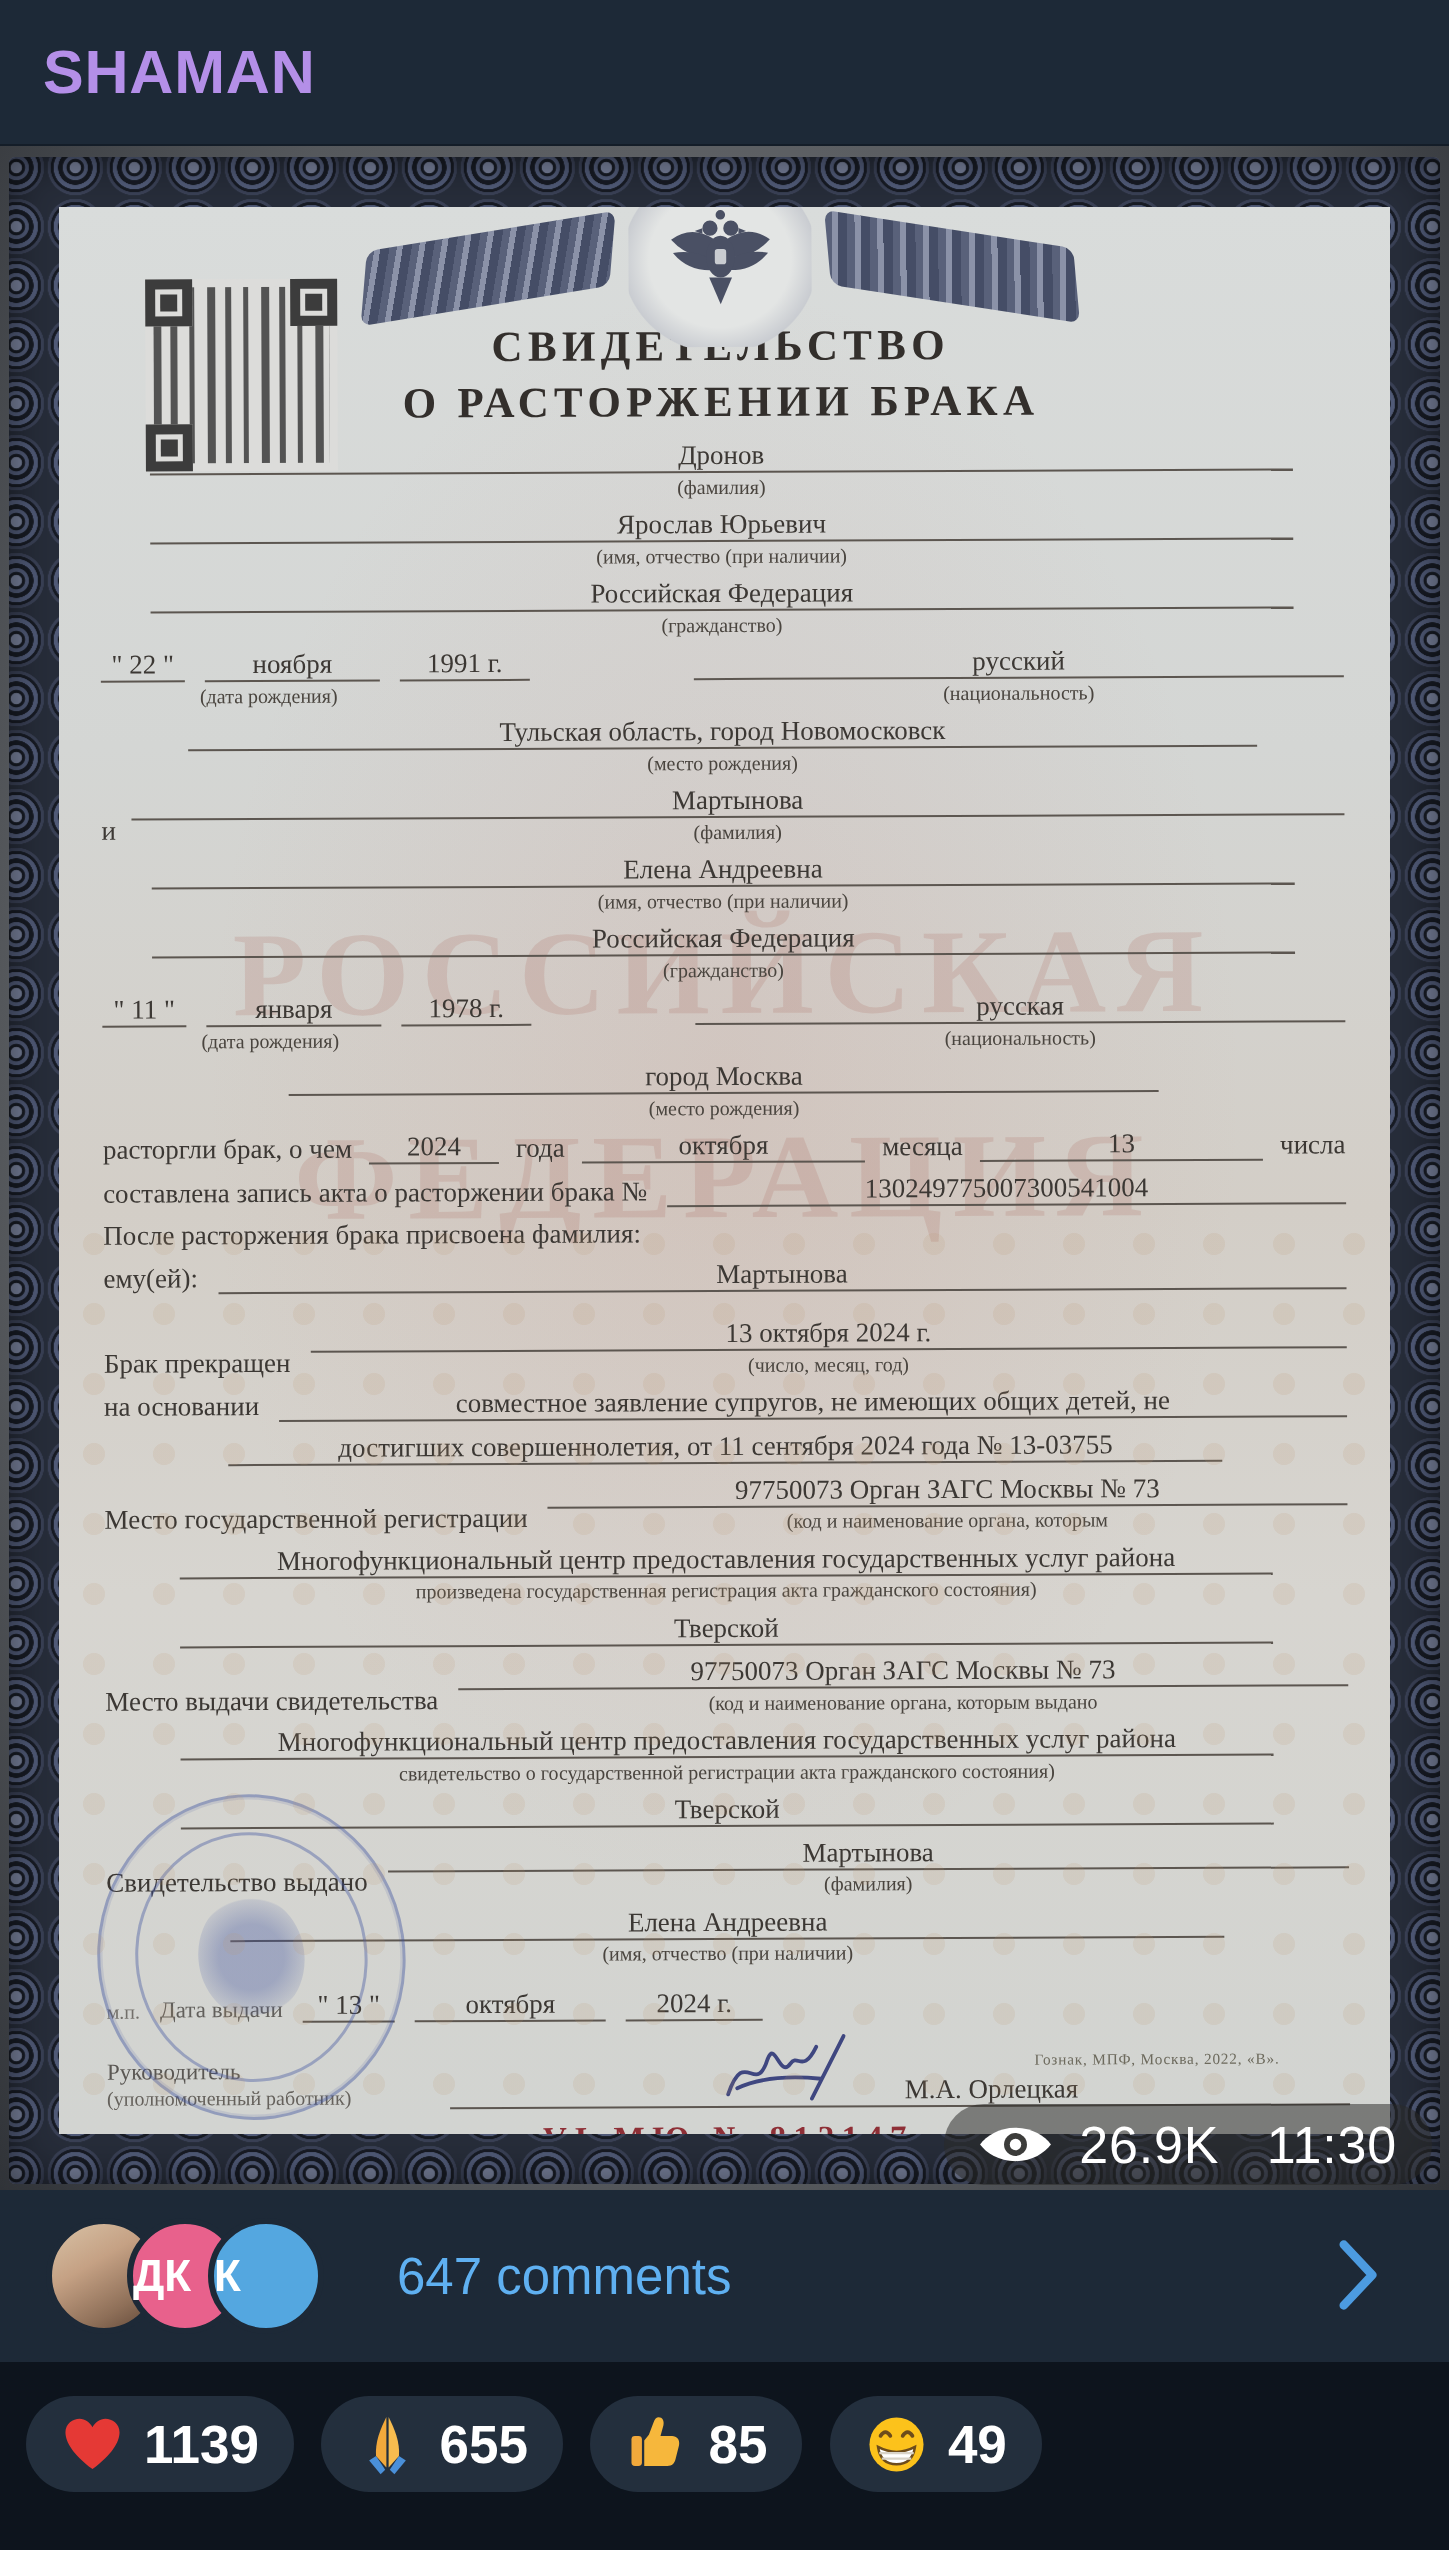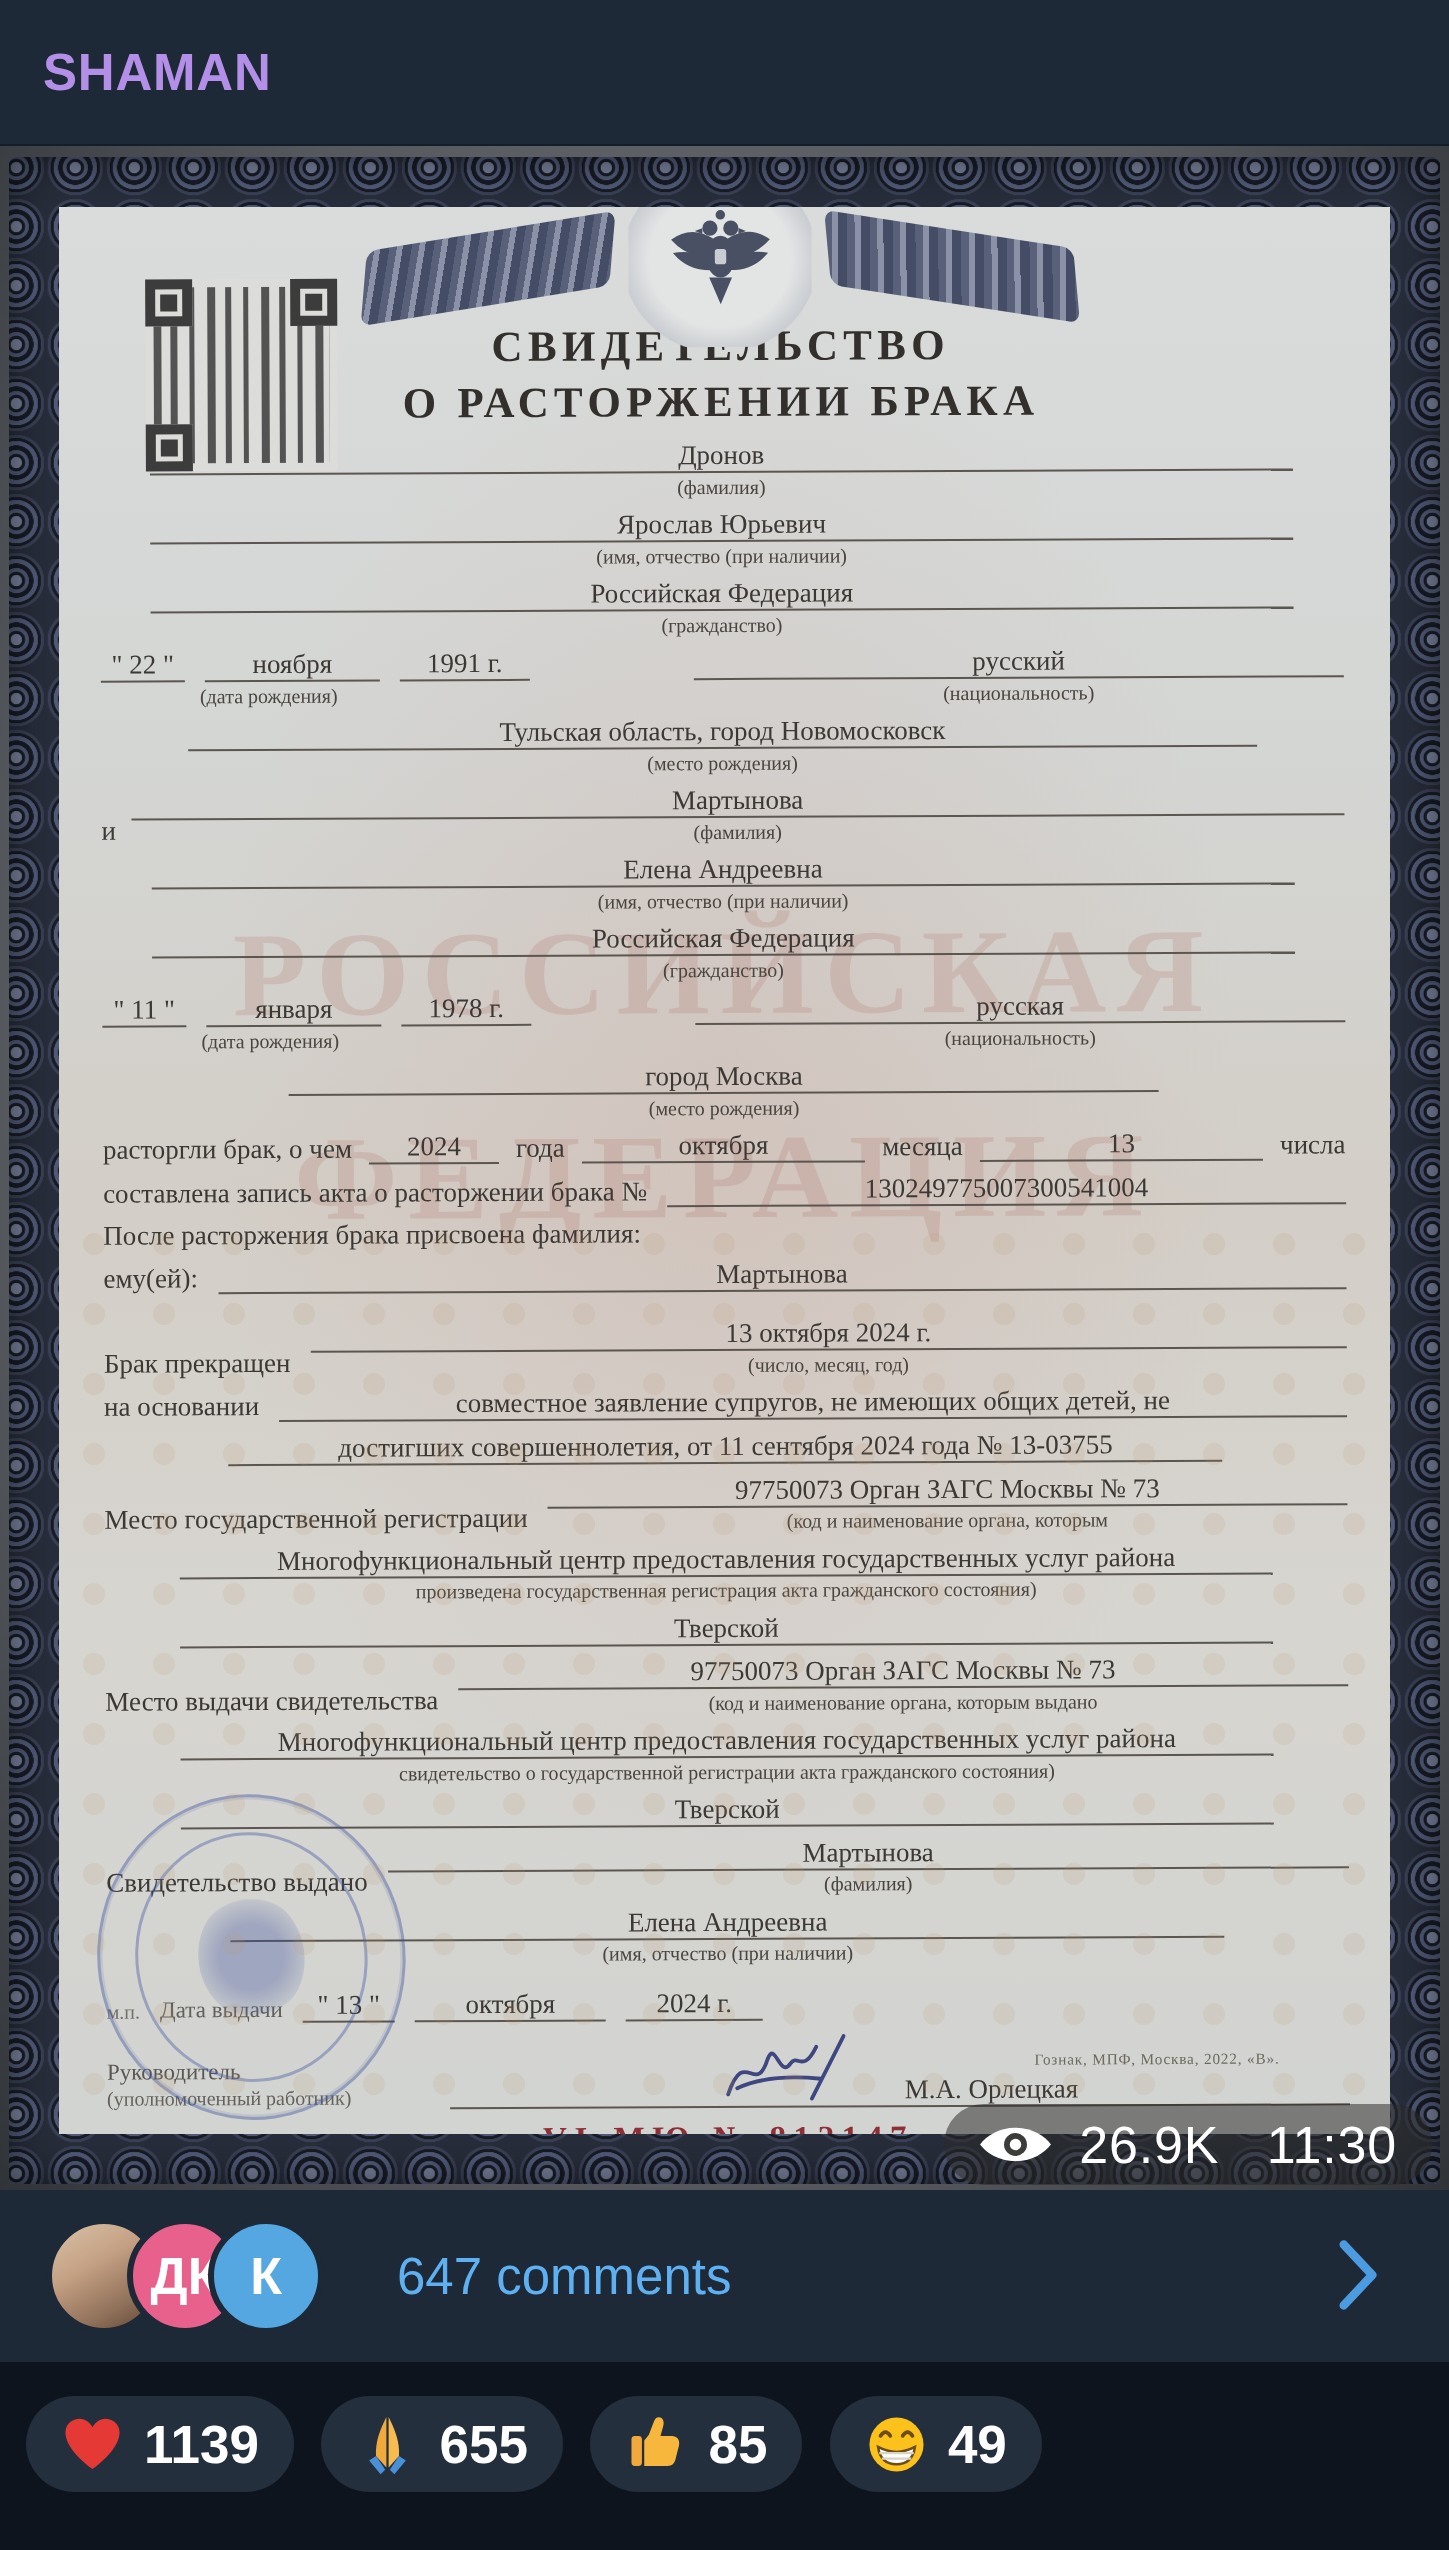--- a/index.html
+++ b/index.html
@@ -1,20 +1,20 @@
 <!DOCTYPE html>
 <html style="font-size:12.2px"><head>
 <meta charset="utf-8">
 <style>
   html,body{margin:0;padding:0;}
   body{width:1449px;height:2550px;background:#0d141d;font-family:"Liberation Sans",sans-serif;overflow:hidden;position:relative;}
 
   
   .tg-header{height:146px;background:#1d2937;display:flex;align-items:center;padding-left:43px;box-sizing:border-box;border-bottom:2.3px solid #141d28;}
-  .channel-title{color:#b48fe8;font-size:51px;font-weight:700;letter-spacing:0.8px;}
+  .channel-title{color:#b48fe8;font-size:61px;font-weight:700;letter-spacing:0.8px;}
 
   .photo-wrap{position:relative;height:2044px;background:#35383c;}
   .photo-bg{position:absolute;inset:0;background:
     radial-gradient(ellipse at 50% 45%, #7e8084 0%, #55585c 70%, #303338 100%);}
 
   
   .cert-border{position:absolute;left:9.2px;right:9.2px;top:10.7px;bottom:6.1px;border-radius:6.1px;
     background-color:#272d3a;
     background-image:
       radial-gradient(circle, #78819b 0 5.3px, transparent 6.1px),
@@ -81,21 +81,21 @@
   
   .views-pill{position:absolute;right:17px;bottom:4.6px;height:81px;border-radius:40px;
     background:rgba(42,42,40,.52);display:flex;align-items:center;gap:27.5px;padding:0 35px;color:#fff;}
   .views-num,.views-time{font-size:52px;font-weight:400;letter-spacing:0.8px;}
   .views-time{margin-left:20px;}
 
   
   .comments-bar{height:172px;background:#1d2937;display:flex;align-items:center;padding:0 46px;box-sizing:border-box;cursor:pointer;}
   .avatars{display:flex;align-items:center;}
   .av{width:116px;height:116px;border-radius:50%;border:6.9px solid #1d2937;box-sizing:border-box;
-    display:flex;align-items:center;justify-content:center;color:#fff;font-size:52px;font-weight:700;}
+    display:flex;align-items:center;color:#fff;font-size:44px;font-weight:700;}
   .av+.av{margin-left:-35px;}
   .av-photo{background:linear-gradient(150deg,#d8c2a6 0%,#c5a184 38%,#8e6f58 75%,#5f4637 100%);}
   .comments-label{color:#5fb0f1;font-size:51px;font-weight:500;margin-left:73px;}
   .chev{margin-left:auto;margin-right:20px;}
 
   
   .reactions{height:144px;background:#0d141d;display:flex;align-items:center;gap:27.5px;padding:20px 0 0 26px;box-sizing:border-box;}
   .pill{height:96px;border-radius:48px;background:#232f3d;display:flex;align-items:center;gap:20px;padding:0 35px;cursor:pointer;}
   .pill .cnt{color:#fff;font-size:53px;font-weight:700;}
   .ricon{width:63px;height:63px;display:flex;align-items:center;justify-content:center;}

